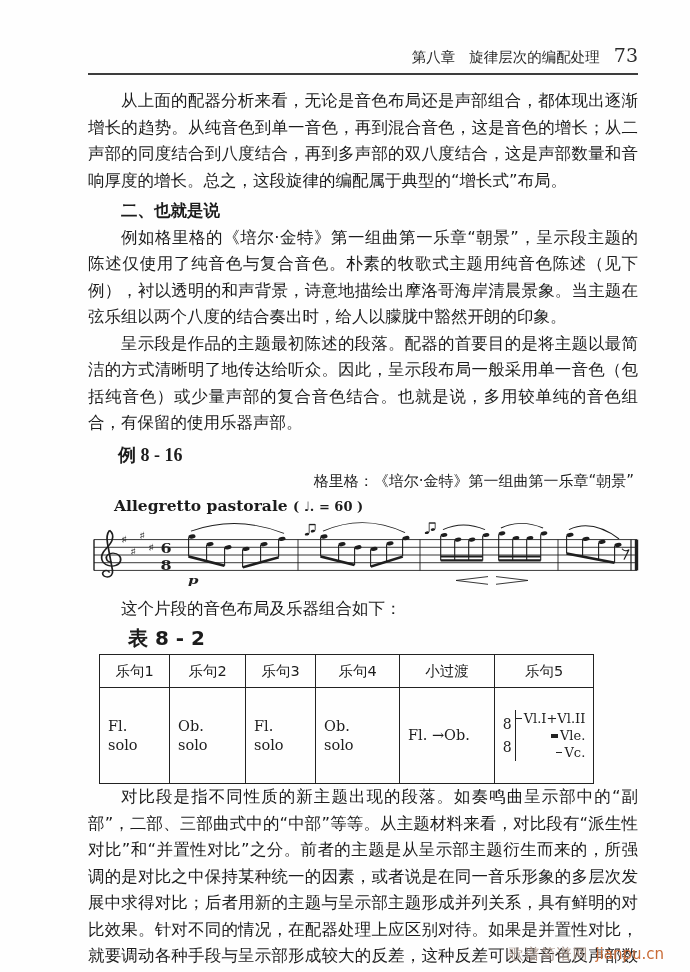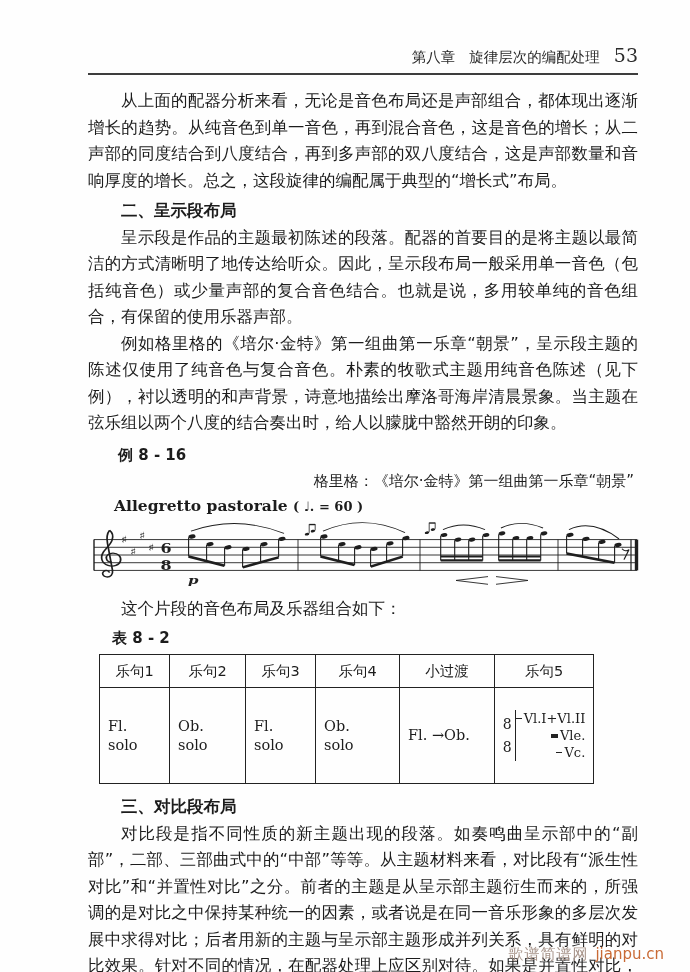--- a/index.html
+++ b/index.html
@@ -11,28 +11,28 @@
   }
   
   .hdr{display:flex;justify-content:flex-end;align-items:baseline;
        font-size:14.5px;color:#2b2b2b;padding-bottom:6px;border-bottom:2.5px solid #3d3d3d;}
   .hdr .chapter{margin-right:14px;}
   .hdr .pagenum{font-size:19px;margin-left:14px;font-family:"DejaVu Serif",serif;}
   
   .bodyp{font-size:16.5px;line-height:26.5px;text-align:justify;text-indent:2em;margin:0;}
   .first{margin-top:13px;}
   .sect{font-size:16.5px;line-height:26.5px;margin:4px 0 0 0;text-indent:2em;font-weight:bold;}
-  .ex-label{font-weight:bold;font-size:15px;line-height:24px;margin:6px 0 0 30px;}
+  .ex-label{font-weight:bold;font-size:18px;line-height:24px;margin:6px 0 0 30px;font-family:Liberation Serif, serif;}
   .attribution{text-align:right;font-size:15px;line-height:24px;margin:2px 4px 0 0;}
   .tempo{margin:4px 0 0 26px;font-family:"DejaVu Serif","Liberation Serif",serif;
          font-weight:bold;font-size:15.5px;line-height:18px;}
   .tempo .detail{font-weight:bold;font-size:13px;}
   svg.staff{display:block;margin:2px 0 0 0;}
   .tbl-intro{font-size:16.5px;line-height:26.5px;text-indent:2em;margin:4px 0 0 0;}
-  .tbl-label{font-weight:bold;font-size:15px;line-height:22px;margin:5px 0 5px 24px;}
+  .tbl-label{font-weight:bold;font-size:20px;line-height:22px;margin:5px 0 5px 40px;}
   
   table.t82{border-collapse:collapse;margin-left:24px;width:494px;table-layout:fixed;}
   table.t82,table.t82 th,table.t82 td{border:1.2px solid #222;margin-left:11px;}
   table.t82{border-width:1.8px;}
   table.t82 th{font-weight:normal;font-size:14.5px;height:30px;padding:1px 4px;}
   table.t82 td{height:62px;vertical-align:middle;padding:3px 8px;
     font-family:"DejaVu Serif","Liberation Serif",serif;font-size:14.5px;line-height:19px;
     white-space:pre-line;text-align:left;}
   td.c-mid{text-align:center;}
   
@@ -51,28 +51,28 @@
   .nh{fill:#1e1e1e;stroke:none;}
 </style>
 </head>
 <body>
 
 <div class="page">
 
   <div class="hdr">
     <span class="chapter">第八章</span>
     <span class="title">旋律层次的编配处理</span>
-    <span class="pagenum">53</span>
+    <span class="pagenum">73</span>
   </div>
 
   <p class="bodyp first">从上面的配器分析来看，无论是音色布局还是声部组合，都体现出逐渐增长的趋势。从纯音色到单一音色，再到混合音色，这是音色的增长；从二声部的同度结合到八度结合，再到多声部的双八度结合，这是声部数量和音响厚度的增长。总之，这段旋律的编配属于典型的“增长式”布局。</p>
 
-  <h3 class="sect">二、呈示段布局</h3>
+  <h3 class="sect">二、也就是说</h3>
+  <p class="bodyp">例如格里格的《培尔·金特》第一组曲第一乐章“朝景”，呈示段主题的陈述仅使用了纯音色与复合音色。朴素的牧歌式主题用纯音色陈述（见下例），衬以透明的和声背景，诗意地描绘出摩洛哥海岸清晨景象。当主题在弦乐组以两个八度的结合奏出时，给人以朦胧中豁然开朗的印象。</p>
   <p class="bodyp">呈示段是作品的主题最初陈述的段落。配器的首要目的是将主题以最简洁的方式清晰明了地传达给听众。因此，呈示段布局一般采用单一音色（包括纯音色）或少量声部的复合音色结合。也就是说，多用较单纯的音色组合，有保留的使用乐器声部。</p>
-  <p class="bodyp">例如格里格的《培尔·金特》第一组曲第一乐章“朝景”，呈示段主题的陈述仅使用了纯音色与复合音色。朴素的牧歌式主题用纯音色陈述（见下例），衬以透明的和声背景，诗意地描绘出摩洛哥海岸清晨景象。当主题在弦乐组以两个八度的结合奏出时，给人以朦胧中豁然开朗的印象。</p>
 
   <div class="ex-label">例 8 - 16</div>
   <div class="attribution">格里格：《培尔·金特》第一组曲第一乐章“朝景”</div>
 
   <div class="tempo">
     <span>Allegretto pastorale</span>
     <span class="detail">( ♩. = 60 )</span>
   </div>
 
   <svg class="staff" width="552" height="74" viewBox="0 0 552 96" preserveAspectRatio="none">
@@ -234,20 +234,19 @@
               <div class="oct-row">
                   <span>Vc.</span>
                 </div>
             </div>
           </div>
         </td>
       </tr>
     </tbody>
   </table>
 
-  <h3 class="sect" style="margin-top:10px">三、对比段布局</h3>
   <p class="bodyp">对比段是指不同性质的新主题出现的段落。如奏鸣曲呈示部中的“副部”，二部、三部曲式中的“中部”等等。从主题材料来看，对比段有“派生性对比”和“并置性对比”之分。前者的主题是从呈示部主题衍生而来的，所强调的是对比之中保持某种统一的因素，或者说是在同一音乐形象的多层次发展中求得对比；后者用新的主题与呈示部主题形成并列关系，具有鲜明的对比效果。针对不同的情况，在配器处理上应区别对待。如果是并置性对比，就要调动各种手段与呈示部形成较大的反差，这种反差可以是音色及声部数量的反差，力度、密度及厚度的反差等。如果是派生性对比，在配器上除了强调</p>
 
   <div class="wm">
     <span class="site">歌谱简谱网</span><span class="url">jianpu.cn</span>
   </div>
 
 </div>
 
 </body></html>

